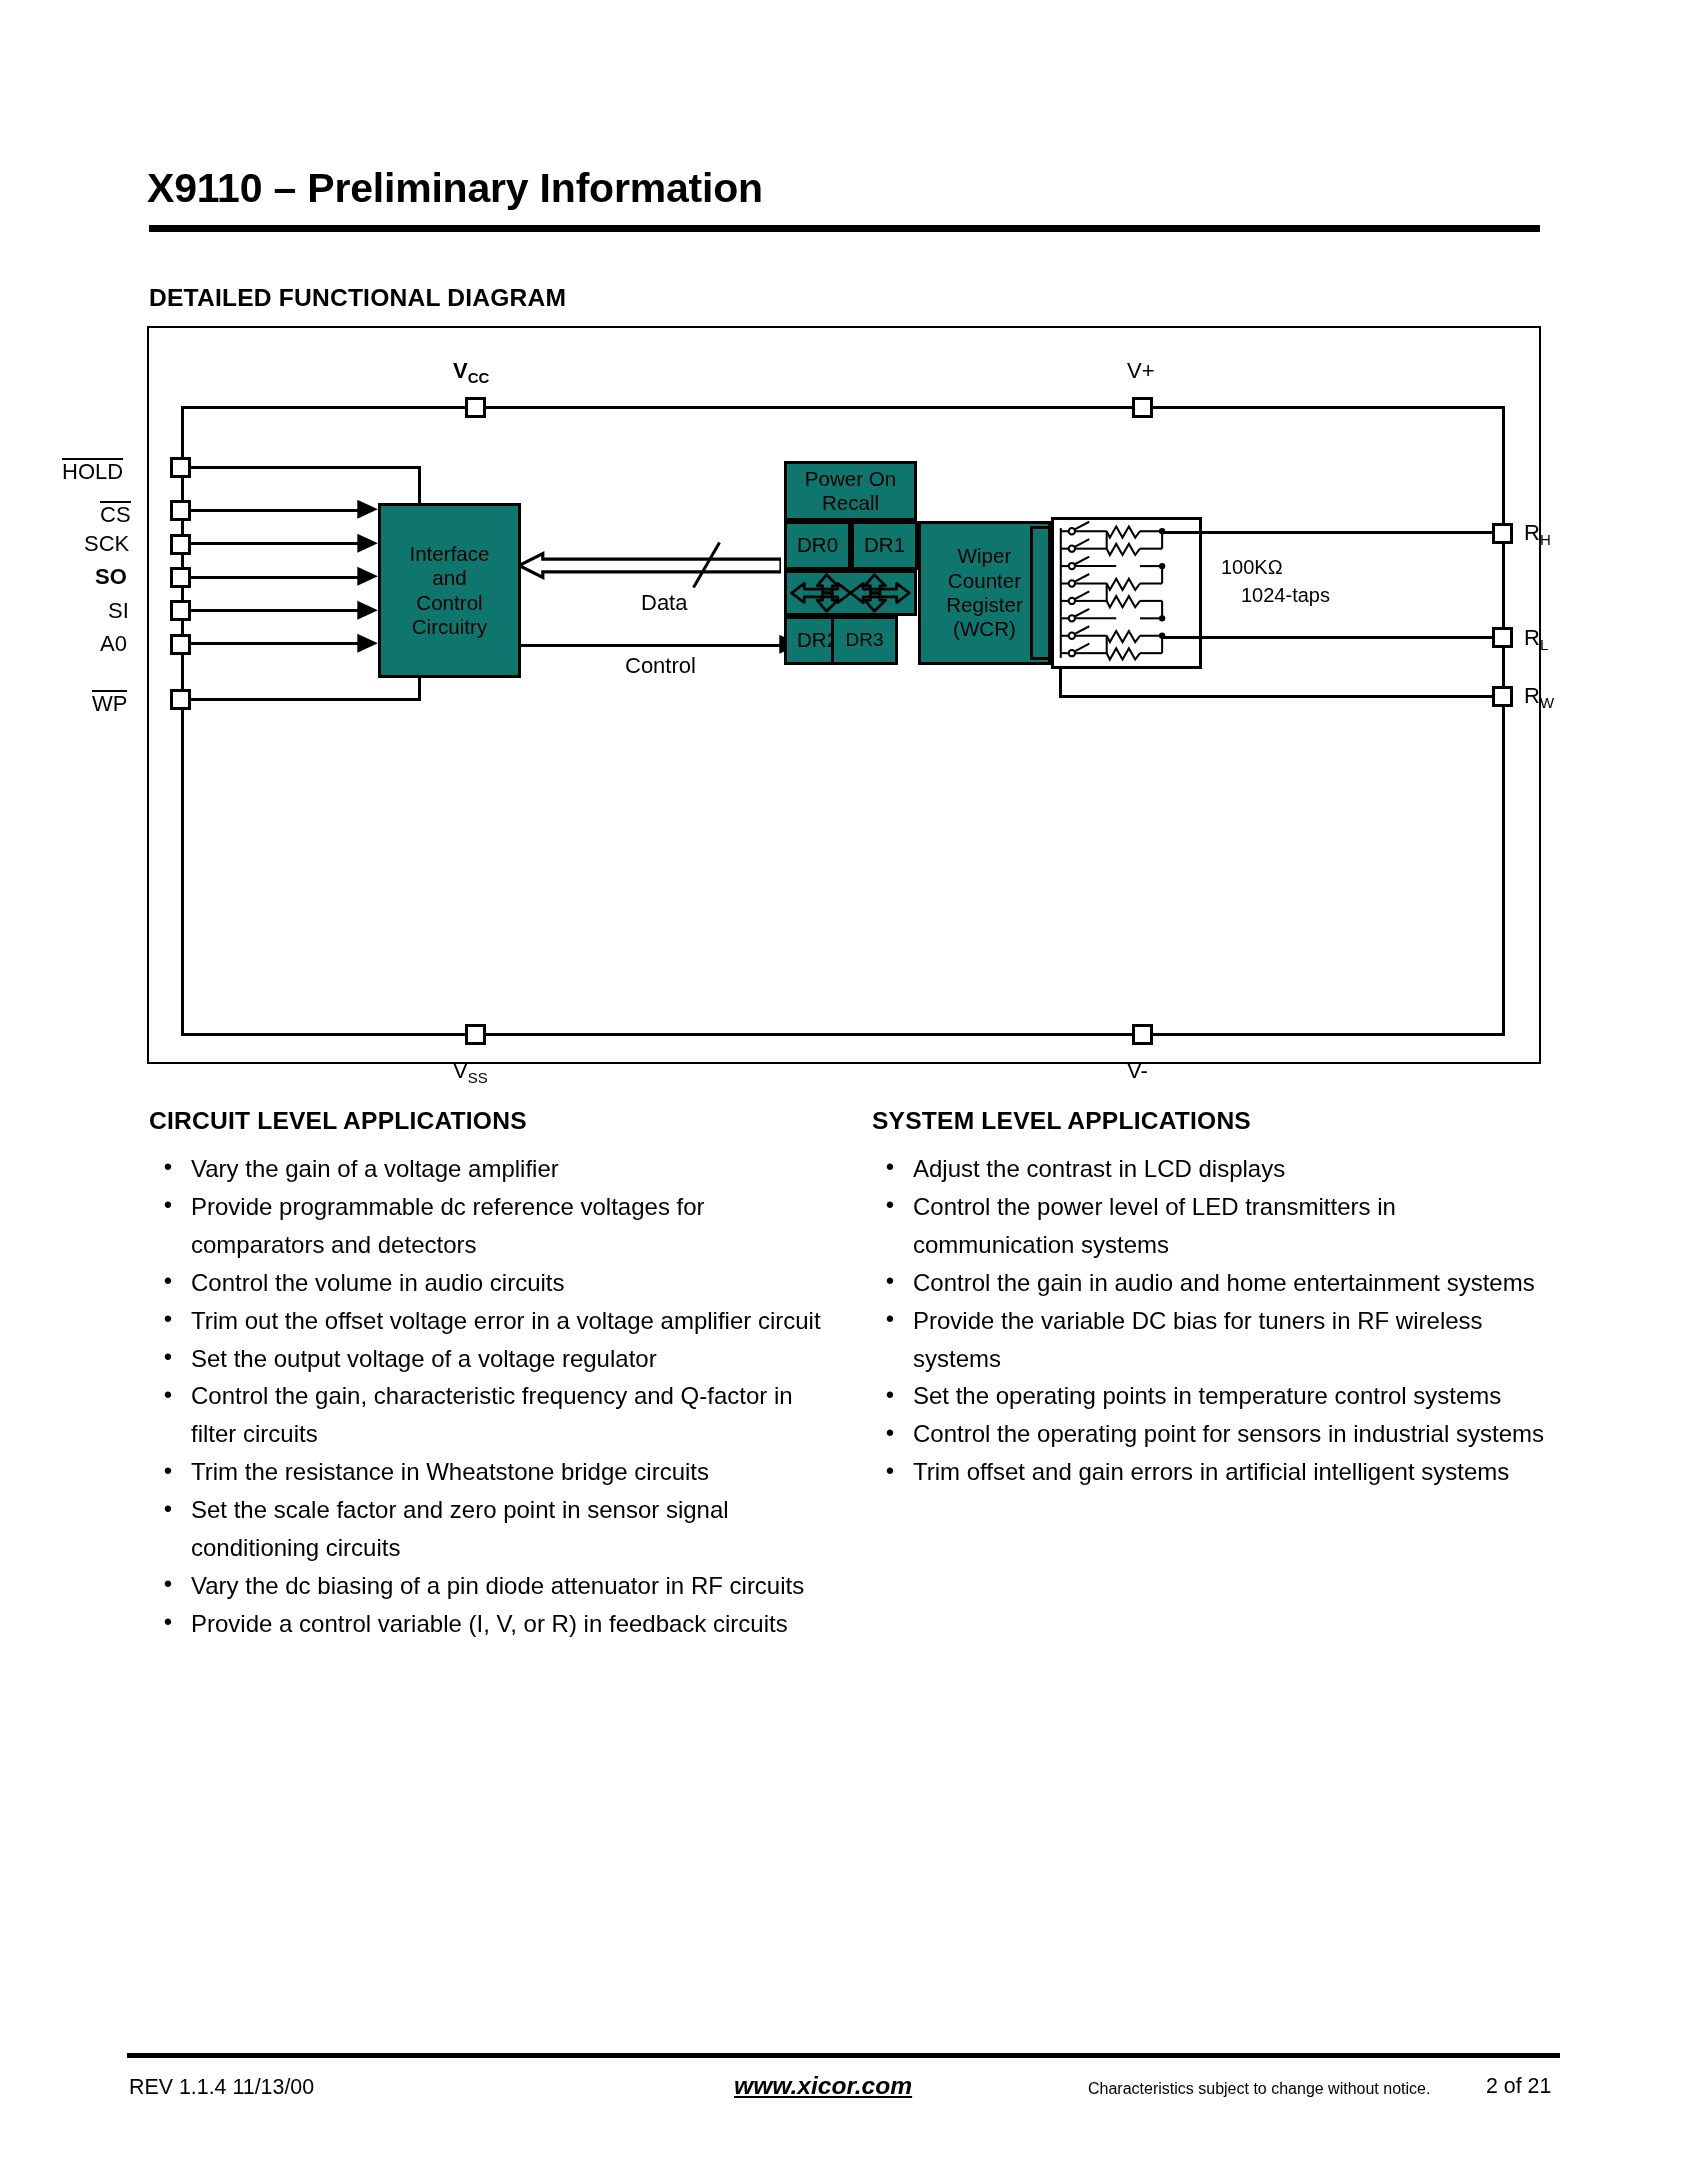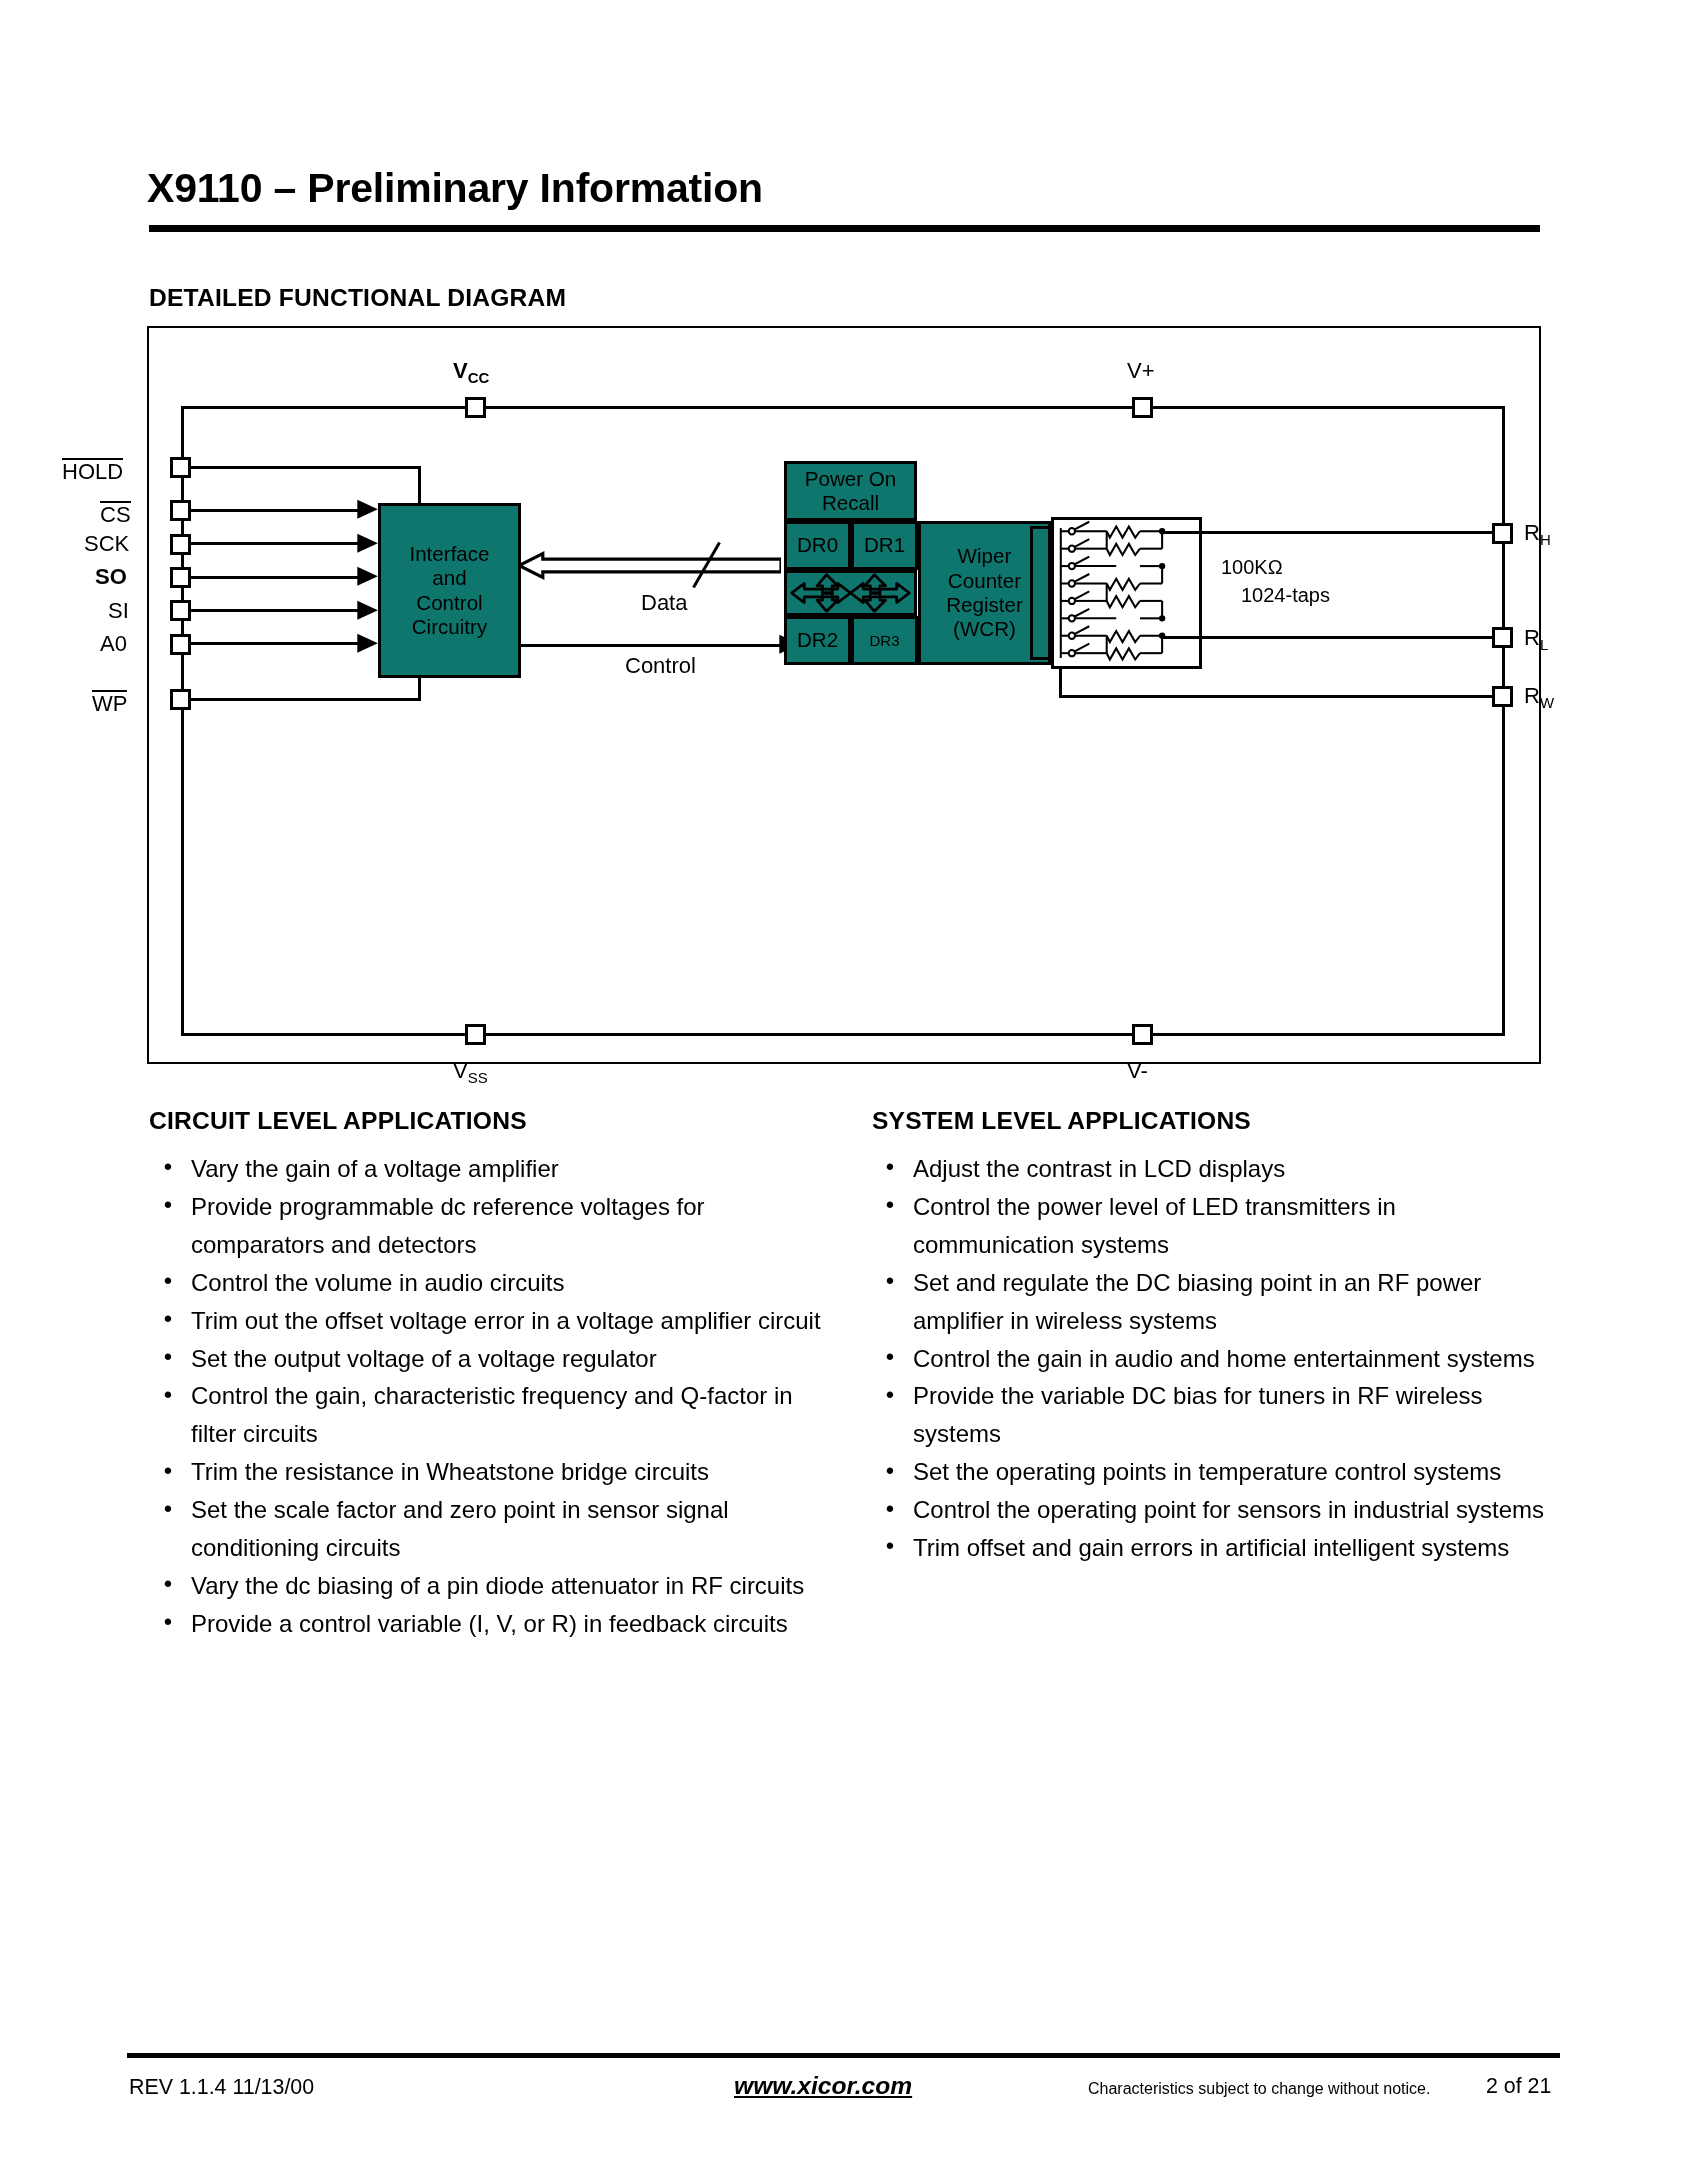--- a/index.html
+++ b/index.html
@@ -283,21 +283,21 @@
           <polygon points="150,25 134,13 134,20 92,20 92,13 76,25 92,37 92,30 134,30 134,37"></polygon>
           <polygon points="46,2 34,16 41,16 41,25 53,25 53,16 60,16"></polygon>
           <polygon points="106,2 94,16 101,16 101,25 113,25 113,16 120,16"></polygon>
           <polygon points="46,48 34,34 41,34 41,25 53,25 53,34 60,34"></polygon>
           <polygon points="106,48 94,34 101,34 101,25 113,25 113,34 120,34"></polygon>
         </g>
       </svg>
       <div class="blk" style="left:635px; top:288px; width:67px; height:49px; font-size:20.6px;">
           <span>DR2</span>
         </div>
-      <div class="blk" style="left:702px; top:288px; width:67px; height:49px; font-size:15px;">
+      <div class="blk" style="left:682px; top:288px; width:67px; height:49px; font-size:19px;">
           <span>DR3</span>
         </div>
 
       <div class="blk" style="left:769px; top:193px; width:133px; height:144px;">
         <div>Wiper<br>Counter<br>Register<br>(WCR)</div>
       </div>
 
       <div style="position:absolute; left:902px; top:189px; width:151px; height:152px; border:3.2px solid #000; box-sizing:border-box; background:#fff;"></div>
 
       <svg style="position:absolute; left:902px; top:189px; width:151px; height:152px;" viewBox="0 0 190 192" width="151" height="152">
@@ -407,21 +407,20 @@
       <div class="app-item">Trim the resistance in Wheatstone bridge circuits</div>
       <div class="app-item">Set the scale factor and zero point in sensor signal conditioning circuits</div>
       <div class="app-item">Vary the dc biasing of a pin diode attenuator in RF circuits</div>
       <div class="app-item">Provide a control variable (I, V, or R) in feedback circuits</div>
     </div>
 
   <div class="section-heading" id="system-heading">SYSTEM LEVEL APPLICATIONS</div>
   <div class="app-list" id="system-list">
       <div class="app-item">Adjust the contrast in LCD displays</div>
       <div class="app-item">Control the power level of LED transmitters in communication systems</div>
-      <div class="app-item">Set and regulate the DC biasing point in an RF power amplifier in wireless systems</div>
       <div class="app-item">Control the gain in audio and home entertainment systems</div>
       <div class="app-item">Provide the variable DC bias for tuners in RF wireless systems</div>
       <div class="app-item">Set the operating points in temperature control systems</div>
       <div class="app-item">Control the operating point for sensors in industrial systems</div>
       <div class="app-item">Trim offset and gain errors in artificial intelligent systems</div>
     </div>
 
   <div class="footer-rule"></div>
   <div class="footer-rev">REV 1.1.4 11/13/00</div>
   <div class="footer-url">www.xicor.com</div>

